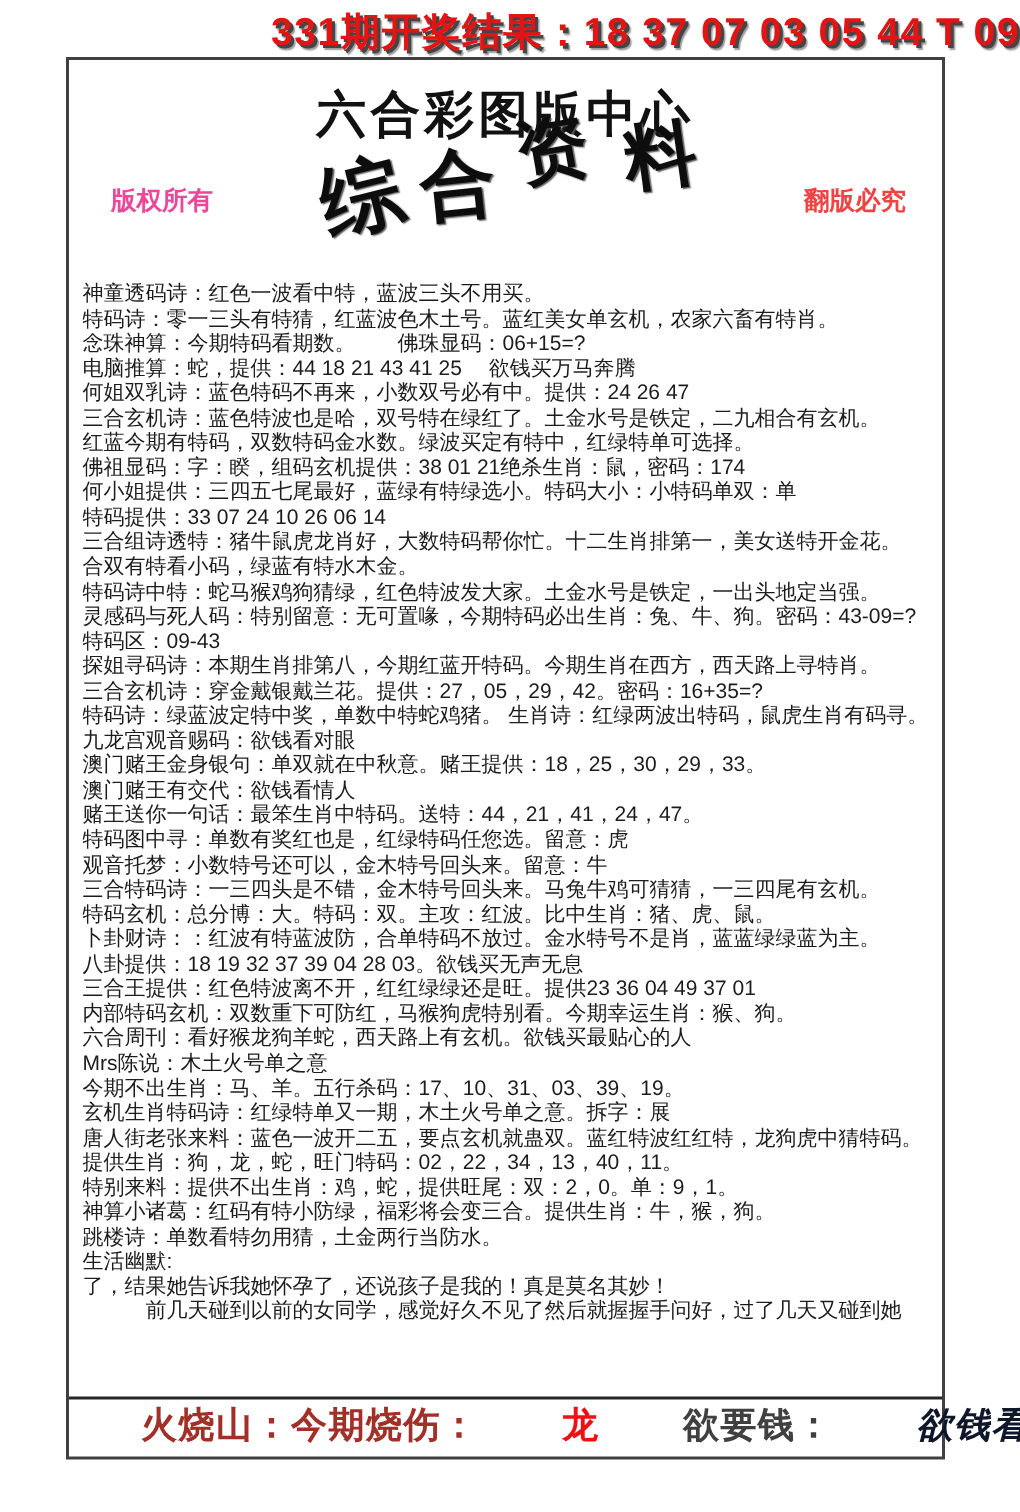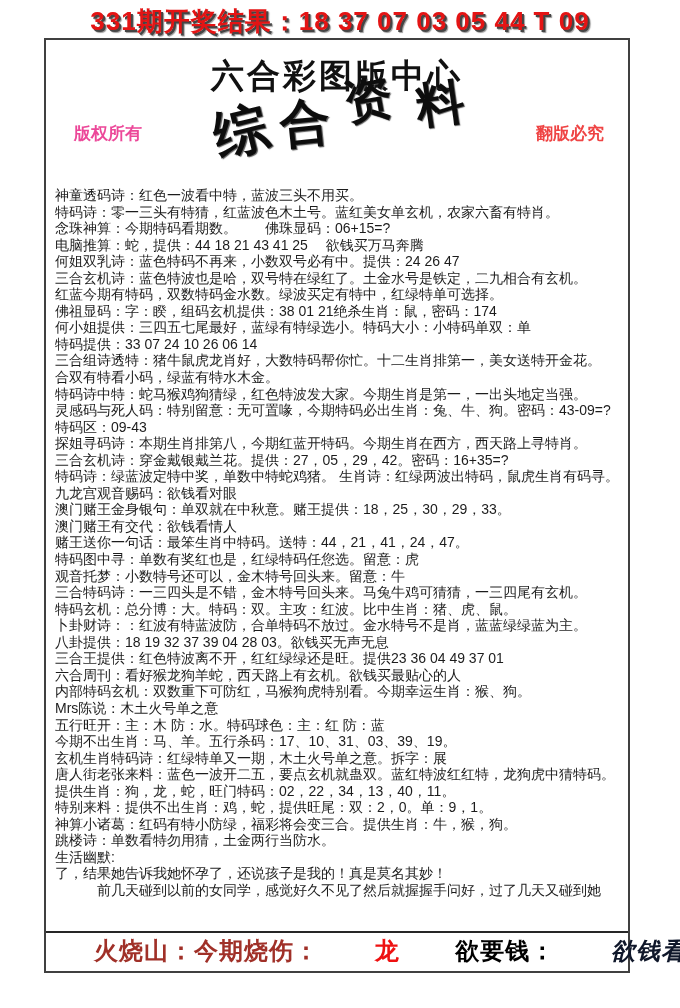--- a/index.html
+++ b/index.html
@@ -2,21 +2,21 @@
 <html><head>
 <meta charset="utf-8">
 <style>
   html,body{margin:0;padding:0;background:#ffffff;}
   body{
     width:680px;height:1008px;position:relative;overflow:hidden;
     font-family:"Liberation Sans","DejaVu Sans",sans-serif;
     -webkit-font-smoothing:antialiased;
   }
   .top-banner{
-    position:absolute;top:4px;left:0;width:680px;text-align:center;
+    position:absolute;top:4px;left:0;width:680px;text-align:right;
     font-size:26px;font-weight:900;letter-spacing:1px;
     text-shadow:2px 2px 0 #454545, 3px 3px 1px #9a9a9a;
     white-space:nowrap;
   }
   .page-frame{
     position:absolute;left:44px;top:38px;width:586px;height:935px;
     border:2px solid #404040;background:#fff;box-sizing:border-box;
   }
   .header{position:relative;height:104px;}
   .site-title{
@@ -77,53 +77,52 @@
       <div class="tline">念珠神算：今期特码看期数。　　佛珠显码：06+15=?</div>
       <div class="tline">电脑推算：蛇，提供：44 18 21 43 41 25　 欲钱买万马奔腾</div>
       <div class="tline">何姐双乳诗：蓝色特码不再来，小数双号必有中。提供：24 26 47</div>
       <div class="tline">三合玄机诗：蓝色特波也是哈，双号特在绿红了。土金水号是铁定，二九相合有玄机。</div>
       <div class="tline">红蓝今期有特码，双数特码金水数。绿波买定有特中，红绿特单可选择。</div>
       <div class="tline">佛祖显码：字：睽，组码玄机提供：38 01 21绝杀生肖：鼠，密码：174</div>
       <div class="tline">何小姐提供：三四五七尾最好，蓝绿有特绿选小。特码大小：小特码单双：单</div>
       <div class="tline">特码提供：33 07 24 10 26 06 14</div>
       <div class="tline">三合组诗透特：猪牛鼠虎龙肖好，大数特码帮你忙。十二生肖排第一，美女送特开金花。</div>
       <div class="tline">合双有特看小码，绿蓝有特水木金。</div>
-      <div class="tline">特码诗中特：蛇马猴鸡狗猜绿，红色特波发大家。今期生肖是第一，一出头地定当强。</div>
+      <div class="tline">特码诗中特：蛇马猴鸡狗猜绿，红色特波发大家。土金水号是铁定，一出头地定当强。</div>
       <div class="tline">灵感码与死人码：特别留意：无可置喙，今期特码必出生肖：兔、牛、狗。密码：43-09=?</div>
       <div class="tline">特码区：09-43</div>
       <div class="tline">探姐寻码诗：本期生肖排第八，今期红蓝开特码。今期生肖在西方，西天路上寻特肖。</div>
       <div class="tline">三合玄机诗：穿金戴银戴兰花。提供：27，05，29，42。密码：16+35=?</div>
       <div class="tline">特码诗：绿蓝波定特中奖，单数中特蛇鸡猪。 生肖诗：红绿两波出特码，鼠虎生肖有码寻。</div>
       <div class="tline">九龙宫观音赐码：欲钱看对眼</div>
       <div class="tline">澳门赌王金身银句：单双就在中秋意。赌王提供：18，25，30，29，33。</div>
       <div class="tline">澳门赌王有交代：欲钱看情人</div>
       <div class="tline">赌王送你一句话：最笨生肖中特码。送特：44，21，41，24，47。</div>
       <div class="tline">特码图中寻：单数有奖红也是，红绿特码任您选。留意：虎</div>
       <div class="tline">观音托梦：小数特号还可以，金木特号回头来。留意：牛</div>
       <div class="tline">三合特码诗：一三四头是不错，金木特号回头来。马兔牛鸡可猜猜，一三四尾有玄机。</div>
       <div class="tline">特码玄机：总分博：大。特码：双。主攻：红波。比中生肖：猪、虎、鼠。</div>
       <div class="tline">卜卦财诗：：红波有特蓝波防，合单特码不放过。金水特号不是肖，蓝蓝绿绿蓝为主。</div>
       <div class="tline">八卦提供：18 19 32 37 39 04 28 03。欲钱买无声无息</div>
       <div class="tline">三合王提供：红色特波离不开，红红绿绿还是旺。提供23 36 04 49 37 01</div>
+      <div class="tline">内部特码玄机：双数重下可防红，马猴狗虎特别看。今期幸运生肖：猴、狗。</div>
       <div class="tline">六合周刊：看好猴龙狗羊蛇，西天路上有玄机。欲钱买最贴心的人</div>
-      <div class="tline">内部特码玄机：双数重下可防红，马猴狗虎特别看。今期幸运生肖：猴、狗。</div>
       <div class="tline">Mrs陈说：木土火号单之意</div>
-      <div class="tline">五行旺开：主：木 防：水。特码球色：主：红 防：蓝</div>
       <div class="tline">今期不出生肖：马、羊。五行杀码：17、10、31、03、39、19。</div>
       <div class="tline">玄机生肖特码诗：红绿特单又一期，木土火号单之意。拆字：展</div>
       <div class="tline">唐人街老张来料：蓝色一波开二五，要点玄机就蛊双。蓝红特波红红特，龙狗虎中猜特码。</div>
       <div class="tline">提供生肖：狗，龙，蛇，旺门特码：02，22，34，13，40，11。</div>
       <div class="tline">特别来料：提供不出生肖：鸡，蛇，提供旺尾：双：2，0。单：9，1。</div>
       <div class="tline">神算小诸葛：红码有特小防绿，福彩将会变三合。提供生肖：牛，猴，狗。</div>
       <div class="tline">跳楼诗：单数看特勿用猜，土金两行当防水。</div>
       <div class="tline">生活幽默:</div>
       <div class="tline">了，结果她告诉我她怀孕了，还说孩子是我的！真是莫名其妙！</div>
       <div class="tline">　　　前几天碰到以前的女同学，感觉好久不见了然后就握握手问好，过了几天又碰到她</div>
     </div>
 
   <div class="footer-strip">
     <span class="seg" style="color:#a03028;">火烧山：今期烧伤：</span>
     <span class="seg" style="color:#ee1111;">龙</span>
-    <span class="seg" style="color:#000000;"> 欲要钱：</span>
+    <span class="seg" style="color:#404040;"> 欲要钱：</span>
     <span class="seg" style="color:#0f172a;font-style:italic;">欲钱看十全十美</span>
   </div>
 
 </div>
 
 </body></html>

